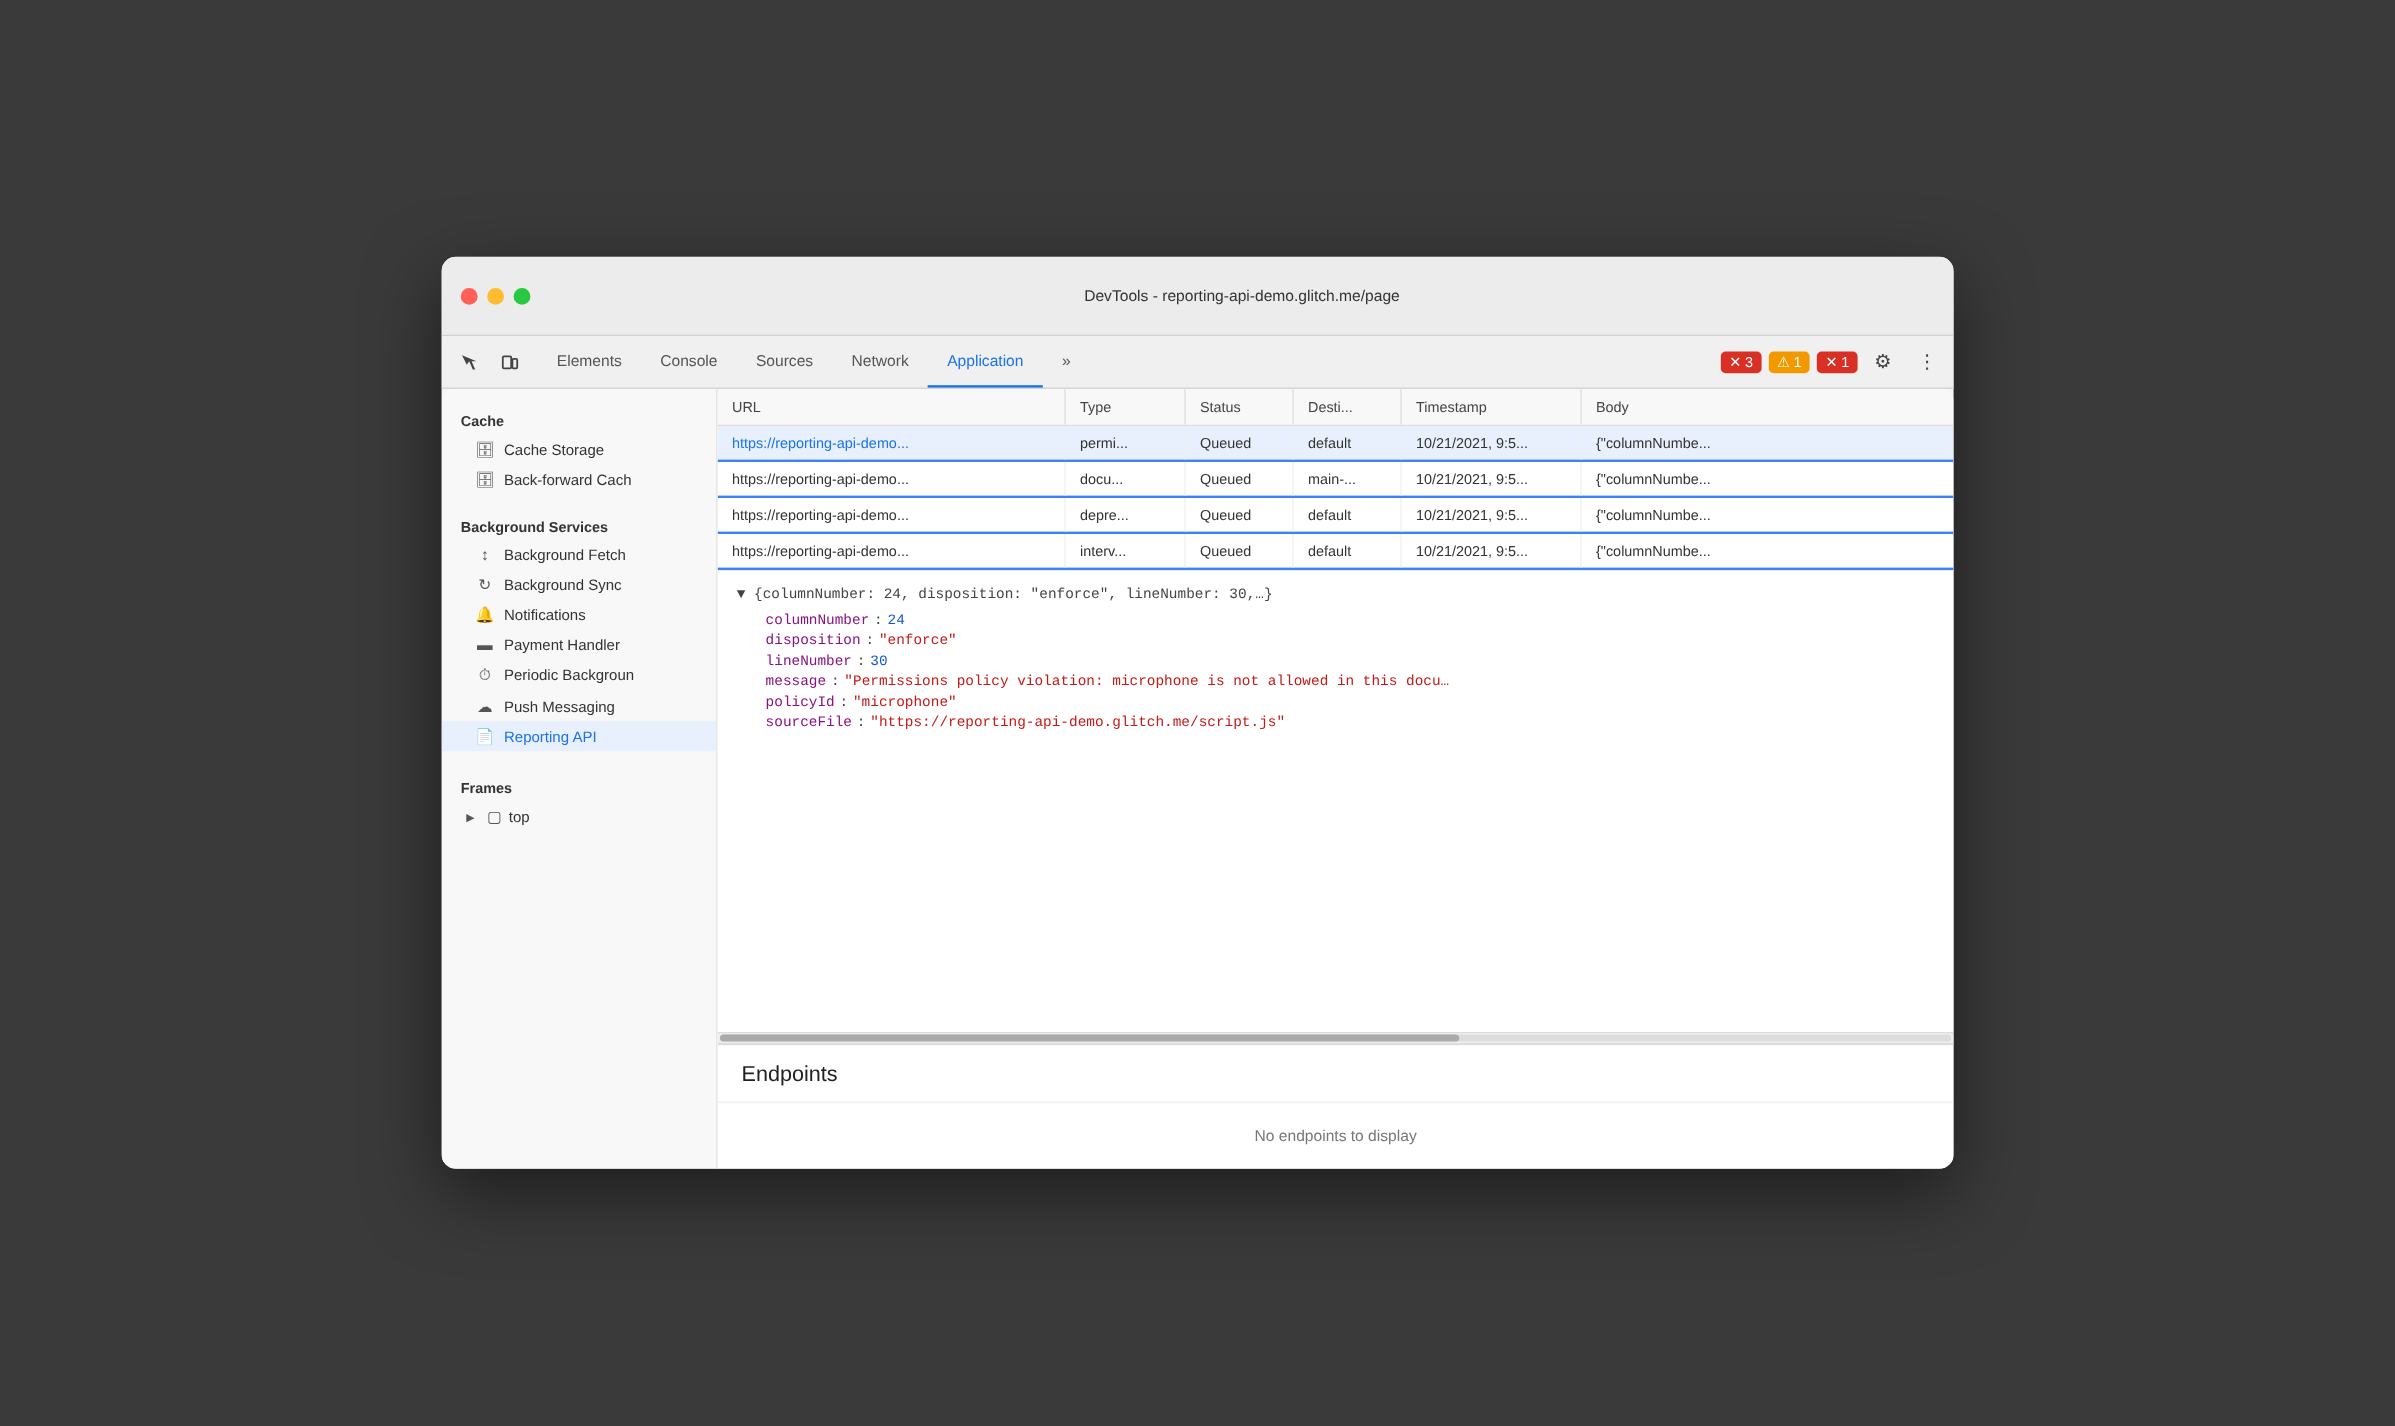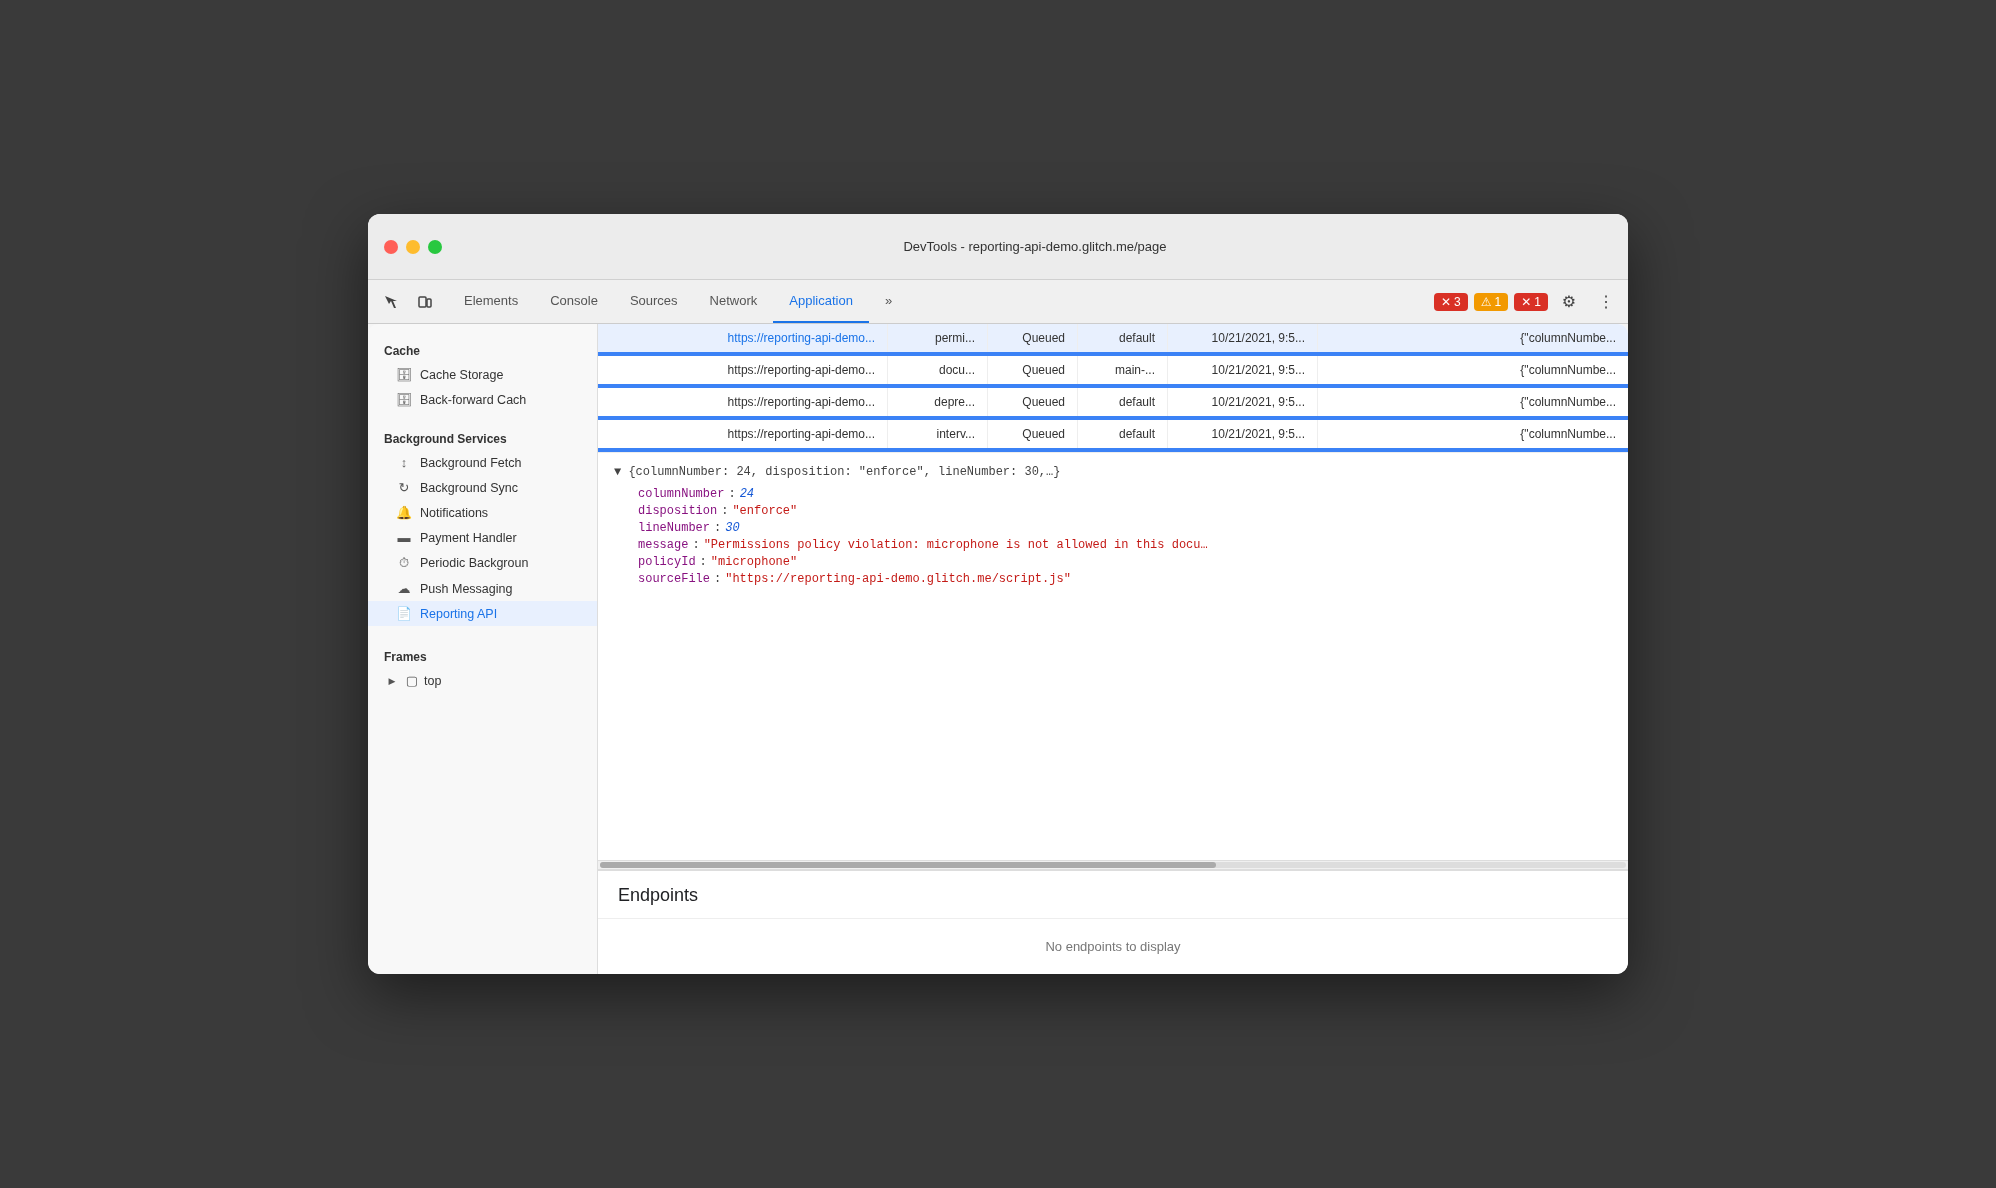--- a/index.html
+++ b/index.html
@@ -229,23 +229,22 @@
       padding: 8px 12px;
       font-size: 12px;
       font-weight: 500;
       color: #444;
       border-right: 1px solid #ddd;
     }
     .th:last-child { border-right: none; }
     .table-row {
       display: grid;
       grid-template-columns: 290px 100px 90px 90px 150px 1fr;
-      border-bottom: 4px solid #3b82f6;
-      cursor: pointer;
-      text-align: right;
+      border-bottom: 2px solid #3b82f6;
+      cursor: pointer;
     }
     .table-row.selected { background: #e8f0fe; }
     .td {
       padding: 7px 12px;
       font-size: 12px;
       color: #333;
       border-right: 1px solid #eee;
       overflow: hidden;
       text-overflow: ellipsis;
       white-space: nowrap;
@@ -276,21 +275,21 @@
       gap: 4px;
     }
     .detail-line {
       margin: 3px 0 3px 24px;
       display: flex;
       gap: 4px;
       align-items: center;
     }
     .prop-name { color: #881280; }
     .prop-colon { color: #444; }
-    .prop-number { color: #1558d6; font-style: italic; }
+    .prop-number { color: #1558d6; }
     .prop-string { color: #c41a16; }
     
     .scrollbar-area {
       height: 10px;
       background: #f0f0f0;
       border-top: 1px solid #ddd;
       border-bottom: 1px solid #ddd;
       flex-shrink: 0;
       display: flex;
       align-items: center;
@@ -435,20 +434,28 @@
       <div class="sidebar-item" style="padding-left:16px; gap:4px;">
         <span class="sidebar-item-icon" style="font-size:9px;">▶</span>
         <span class="sidebar-item-icon">▢</span>
         <span>top</span>
       </div>
     </div>
 
     <div class="content-panel">
 
       <div class="reports-table">
+        <div class="table-header">
+          <div class="th">URL</div>
+          <div class="th">Type</div>
+          <div class="th">Status</div>
+          <div class="th">Desti...</div>
+          <div class="th">Timestamp</div>
+          <div class="th">Body</div>
+        </div>
 
         <div class="table-row selected">
           <div class="td url-cell">https://reporting-api-demo...</div>
           <div class="td">permi...</div>
           <div class="td">Queued</div>
           <div class="td">default</div>
           <div class="td">10/21/2021, 9:5...</div>
           <div class="td">{"columnNumbe...</div>
         </div>
 

